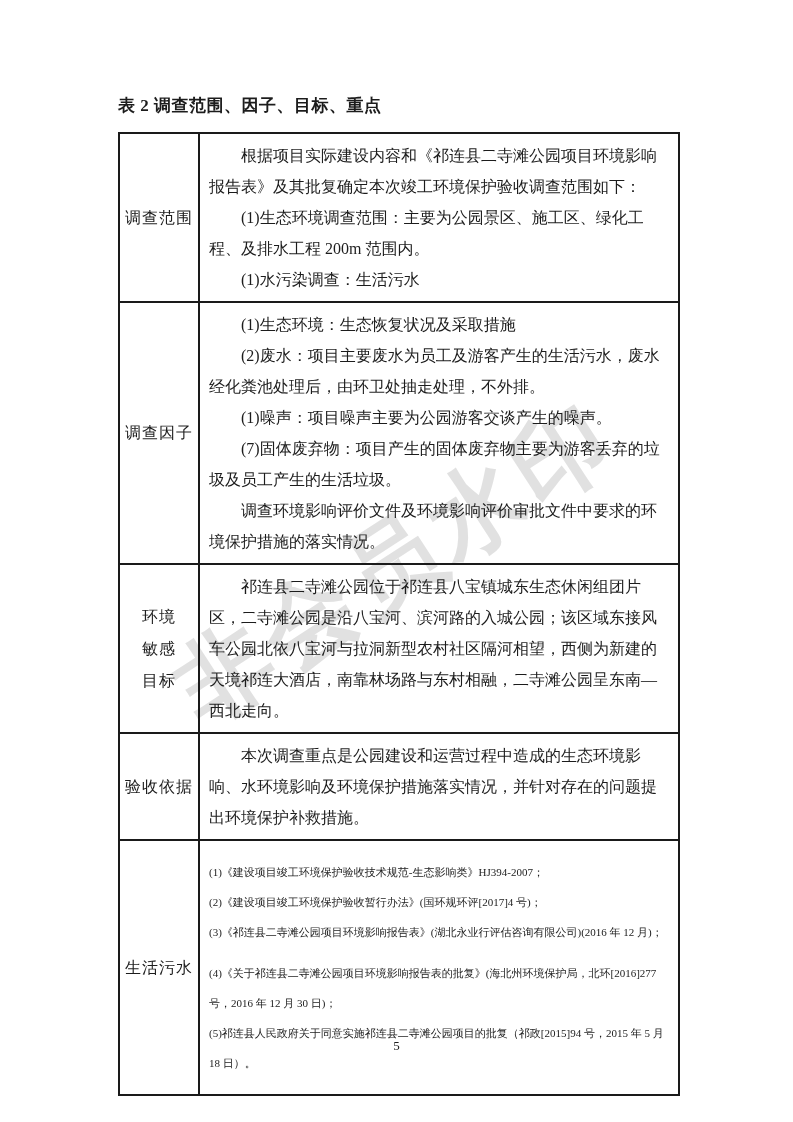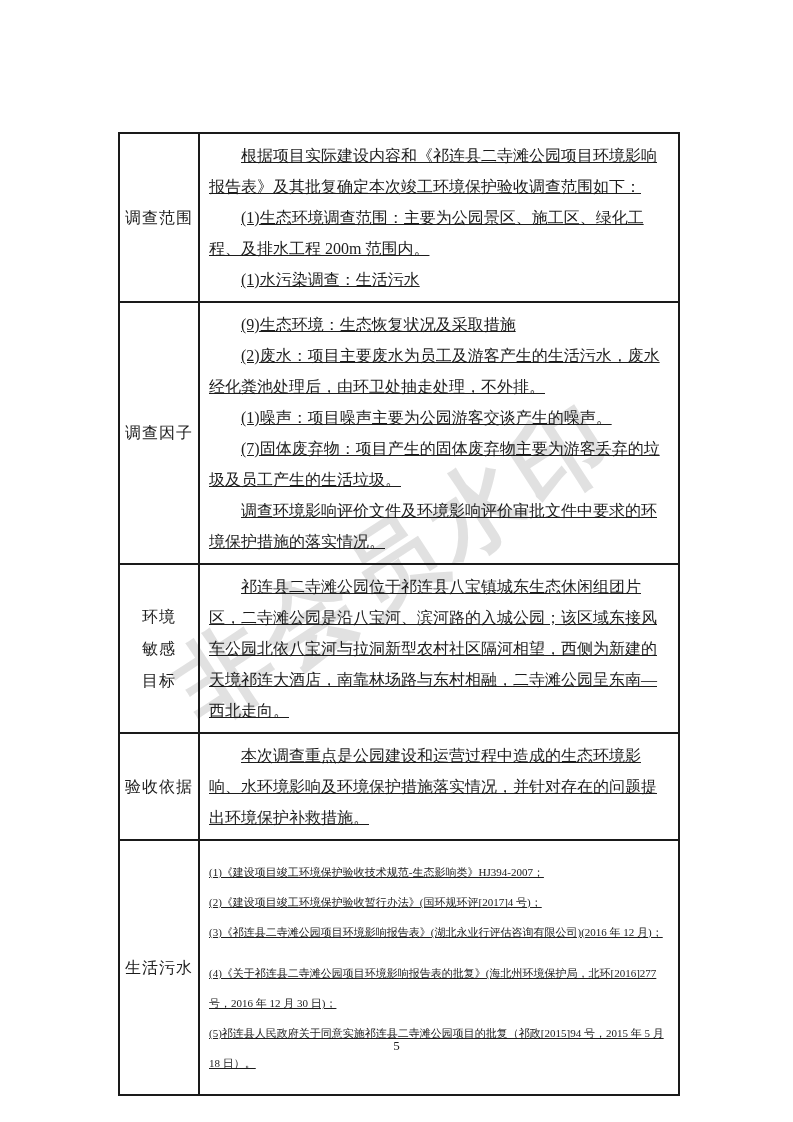--- a/index.html
+++ b/index.html
@@ -58,21 +58,20 @@
     text-align: center;
     line-height: 32px;
     white-space: pre-line;
     letter-spacing: 1px;
     border-radius: 26px;
   }
   td.content-cell {
     padding: 6px 10px 6px 9px;
     line-height: 31px;
     vertical-align: middle;
-    text-decoration: underline;
   }
   td.content-cell p { margin: 0; }
   p.indent { text-indent: 2em; }
   tr.row-basis td.content-cell { font-size: 11px; line-height: 30px; margin-top: 40px; }
   p.gap-above { margin-top: 11px !important; }
 
   .page-number {
     position: absolute;
     left: 0; right: 0; top: 1038px;
     text-align: center;
@@ -80,35 +79,36 @@
     z-index: 2;
   }
 </style>
 </head>
 <body>
 
 <div class="page">
 
   <div class="watermark">非会员水印</div>
 
+  <div class="doc-title">表 2  调查范围、因子、目标、重点</div>
 
   <table class="survey-table">
     <tbody>
         <tr style="height:152px;">
       <td class="label-cell">调查范围</td>
       <td class="content-cell">
         <p class="indent">根据项目实际建设内容和《祁连县二寺滩公园项目环境影响报告表》及其批复确定本次竣工环境保护验收调查范围如下：</p>
         <p class="indent">(1)生态环境调查范围：主要为公园景区、施工区、绿化工程、及排水工程 200m 范围内。</p>
         <p class="indent">(1)水污染调查：生活污水</p>
       </td>
     </tr>
     <tr style="height:246px;">
       <td class="label-cell">调查因子</td>
       <td class="content-cell">
-        <p class="indent">(9)生态环境：生态恢复状况及采取措施</p>
+        <p class="indent">(1)生态环境：生态恢复状况及采取措施</p>
         <p class="indent">(2)废水：项目主要废水为员工及游客产生的生活污水，废水经化粪池处理后，由环卫处抽走处理，不外排。</p>
         <p class="indent">(1)噪声：项目噪声主要为公园游客交谈产生的噪声。</p>
         <p class="indent">(7)固体废弃物：项目产生的固体废弃物主要为游客丢弃的垃圾及员工产生的生活垃圾。</p>
         <p class="indent">调查环境影响评价文件及环境影响评价审批文件中要求的环境保护措施的落实情况。</p>
       </td>
     </tr>
     <tr style="height:131px;">
       <td class="label-cell">环境
 敏感
 目标</td>

